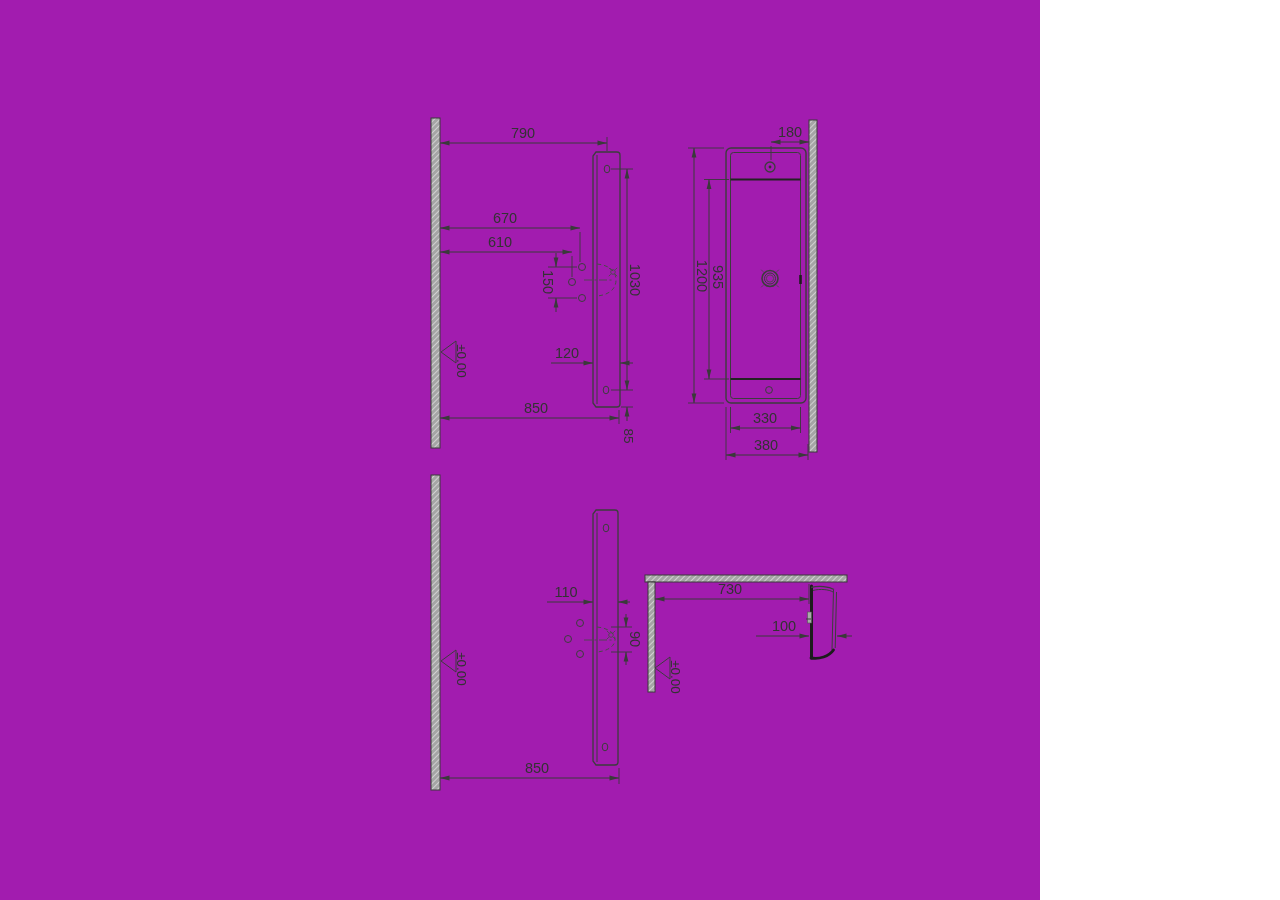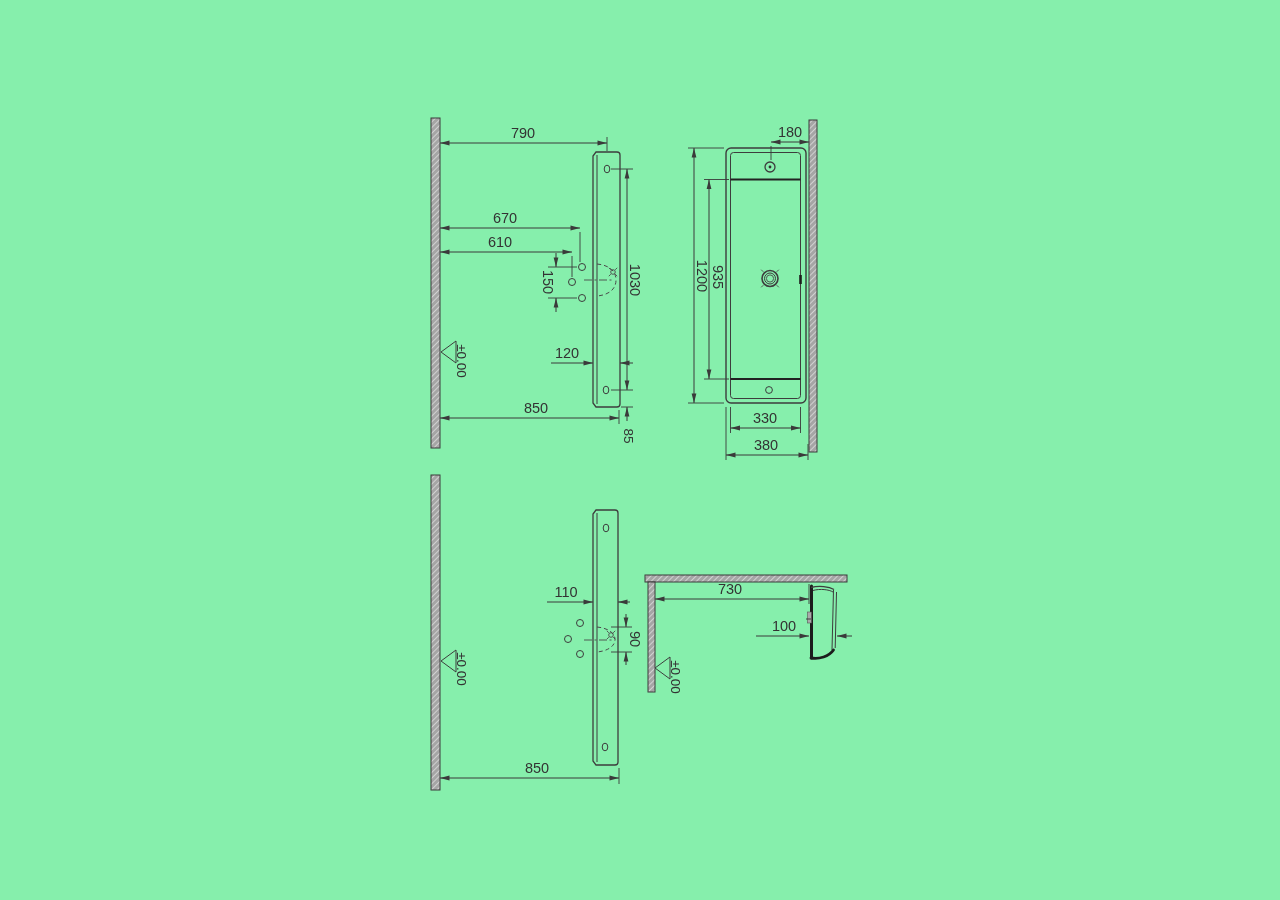--- a/index.html
+++ b/index.html
@@ -1,16 +1,16 @@
 <!DOCTYPE html>
 <html><head>
 <meta charset="utf-8">
 <style>
   html,body{margin:0;padding:0;background:#ffffff;}
-  .canvas{position:relative;width:1280px;height:900px;background:#86efac;overflow:hidden;
+  .canvas{position:relative;width:1040px;height:900px;background:#a21caf;overflow:hidden;
           font-family:"Liberation Sans", sans-serif;}
   svg{display:block}
   svg text{font-family:"Liberation Sans", sans-serif;font-size:14.5px;fill:#333333;}
   svg text.datum{font-size:13.5px;}
   .obj{stroke:#3d3d3d;fill:none;stroke-width:1.3;}
   .obj2{stroke:#3d3d3d;fill:none;stroke-width:1;}
   .thick{stroke:#222222;fill:none;stroke-width:2;}
   .cut{stroke:#1c1c1c;fill:none;stroke-width:3;stroke-linecap:round;}
   .dim{stroke:#3a3a3a;fill:none;stroke-width:1;}
   .ext{stroke:#3a3a3a;fill:none;stroke-width:0.9;}

